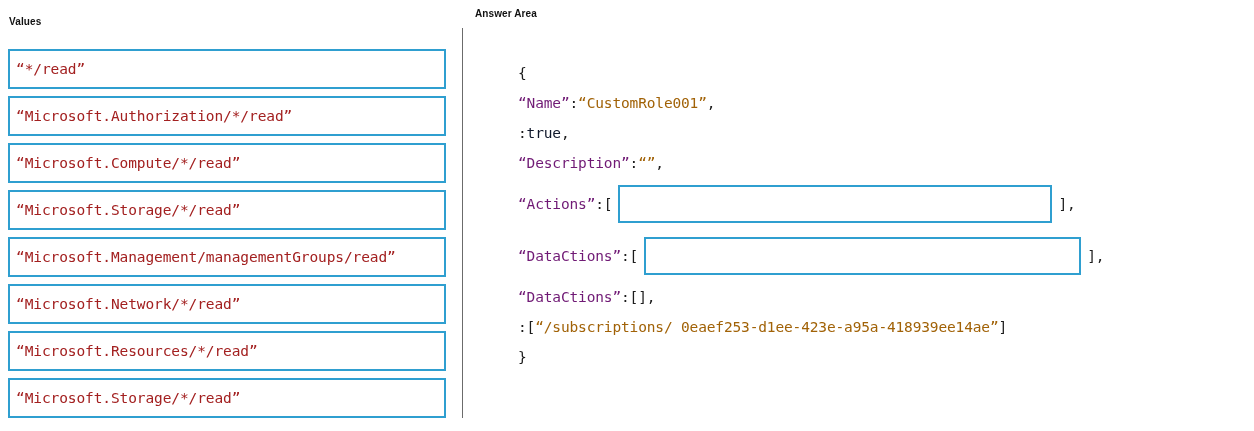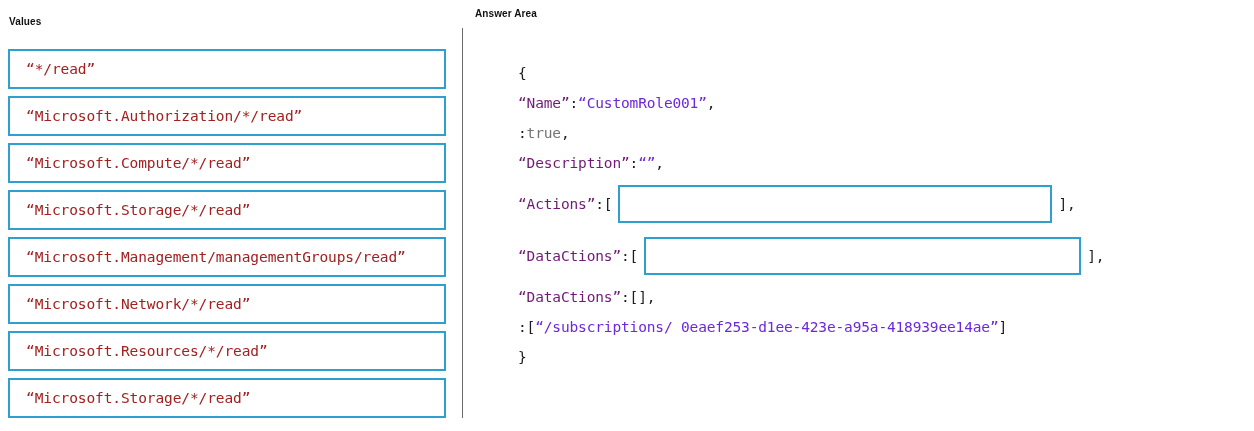--- a/index.html
+++ b/index.html
@@ -48,21 +48,21 @@
   }
   .value-chip {
     box-sizing: border-box;
     width: 438px;
     height: 40px;
     border: 2px solid #2f9fd0;
     background: #ffffff;
     margin-bottom: 7px;
     display: flex;
     align-items: center;
-    padding-left: 16px;
+    padding-left: 6px;
     cursor: grab;
   }
   .value-chip-label {
     font-family: "DejaVu Sans Mono", "Liberation Mono", monospace;
     font-size: 14.5px;
     color: #a32020;
     white-space: nowrap;
     letter-spacing: -0.1px;
   }
 
@@ -105,22 +105,22 @@
     display: flex;
     align-items: center;
   }
   .json-line.with-box {
     height: 52px;
     text-align: center;
   }
   .brace      { color: #1b1b1b; }
   .punct      { color: #1b1b1b; }
   .json-key   { color: #701a75; }
-  .json-str   { color: #6d28d9; }
-  .json-bool  { color: #737373; }
+  .json-str   { color: #a16207; }
+  .json-bool  { color: #0f172a; }
 
   .drop-box {
     box-sizing: border-box;
     height: 38px;
     border: 2px solid #2f9fd0;
     background: #ffffff;
     margin: 0 6px;
     cursor: pointer;
   }
   #actions-drop-box    { width: 434px; }

